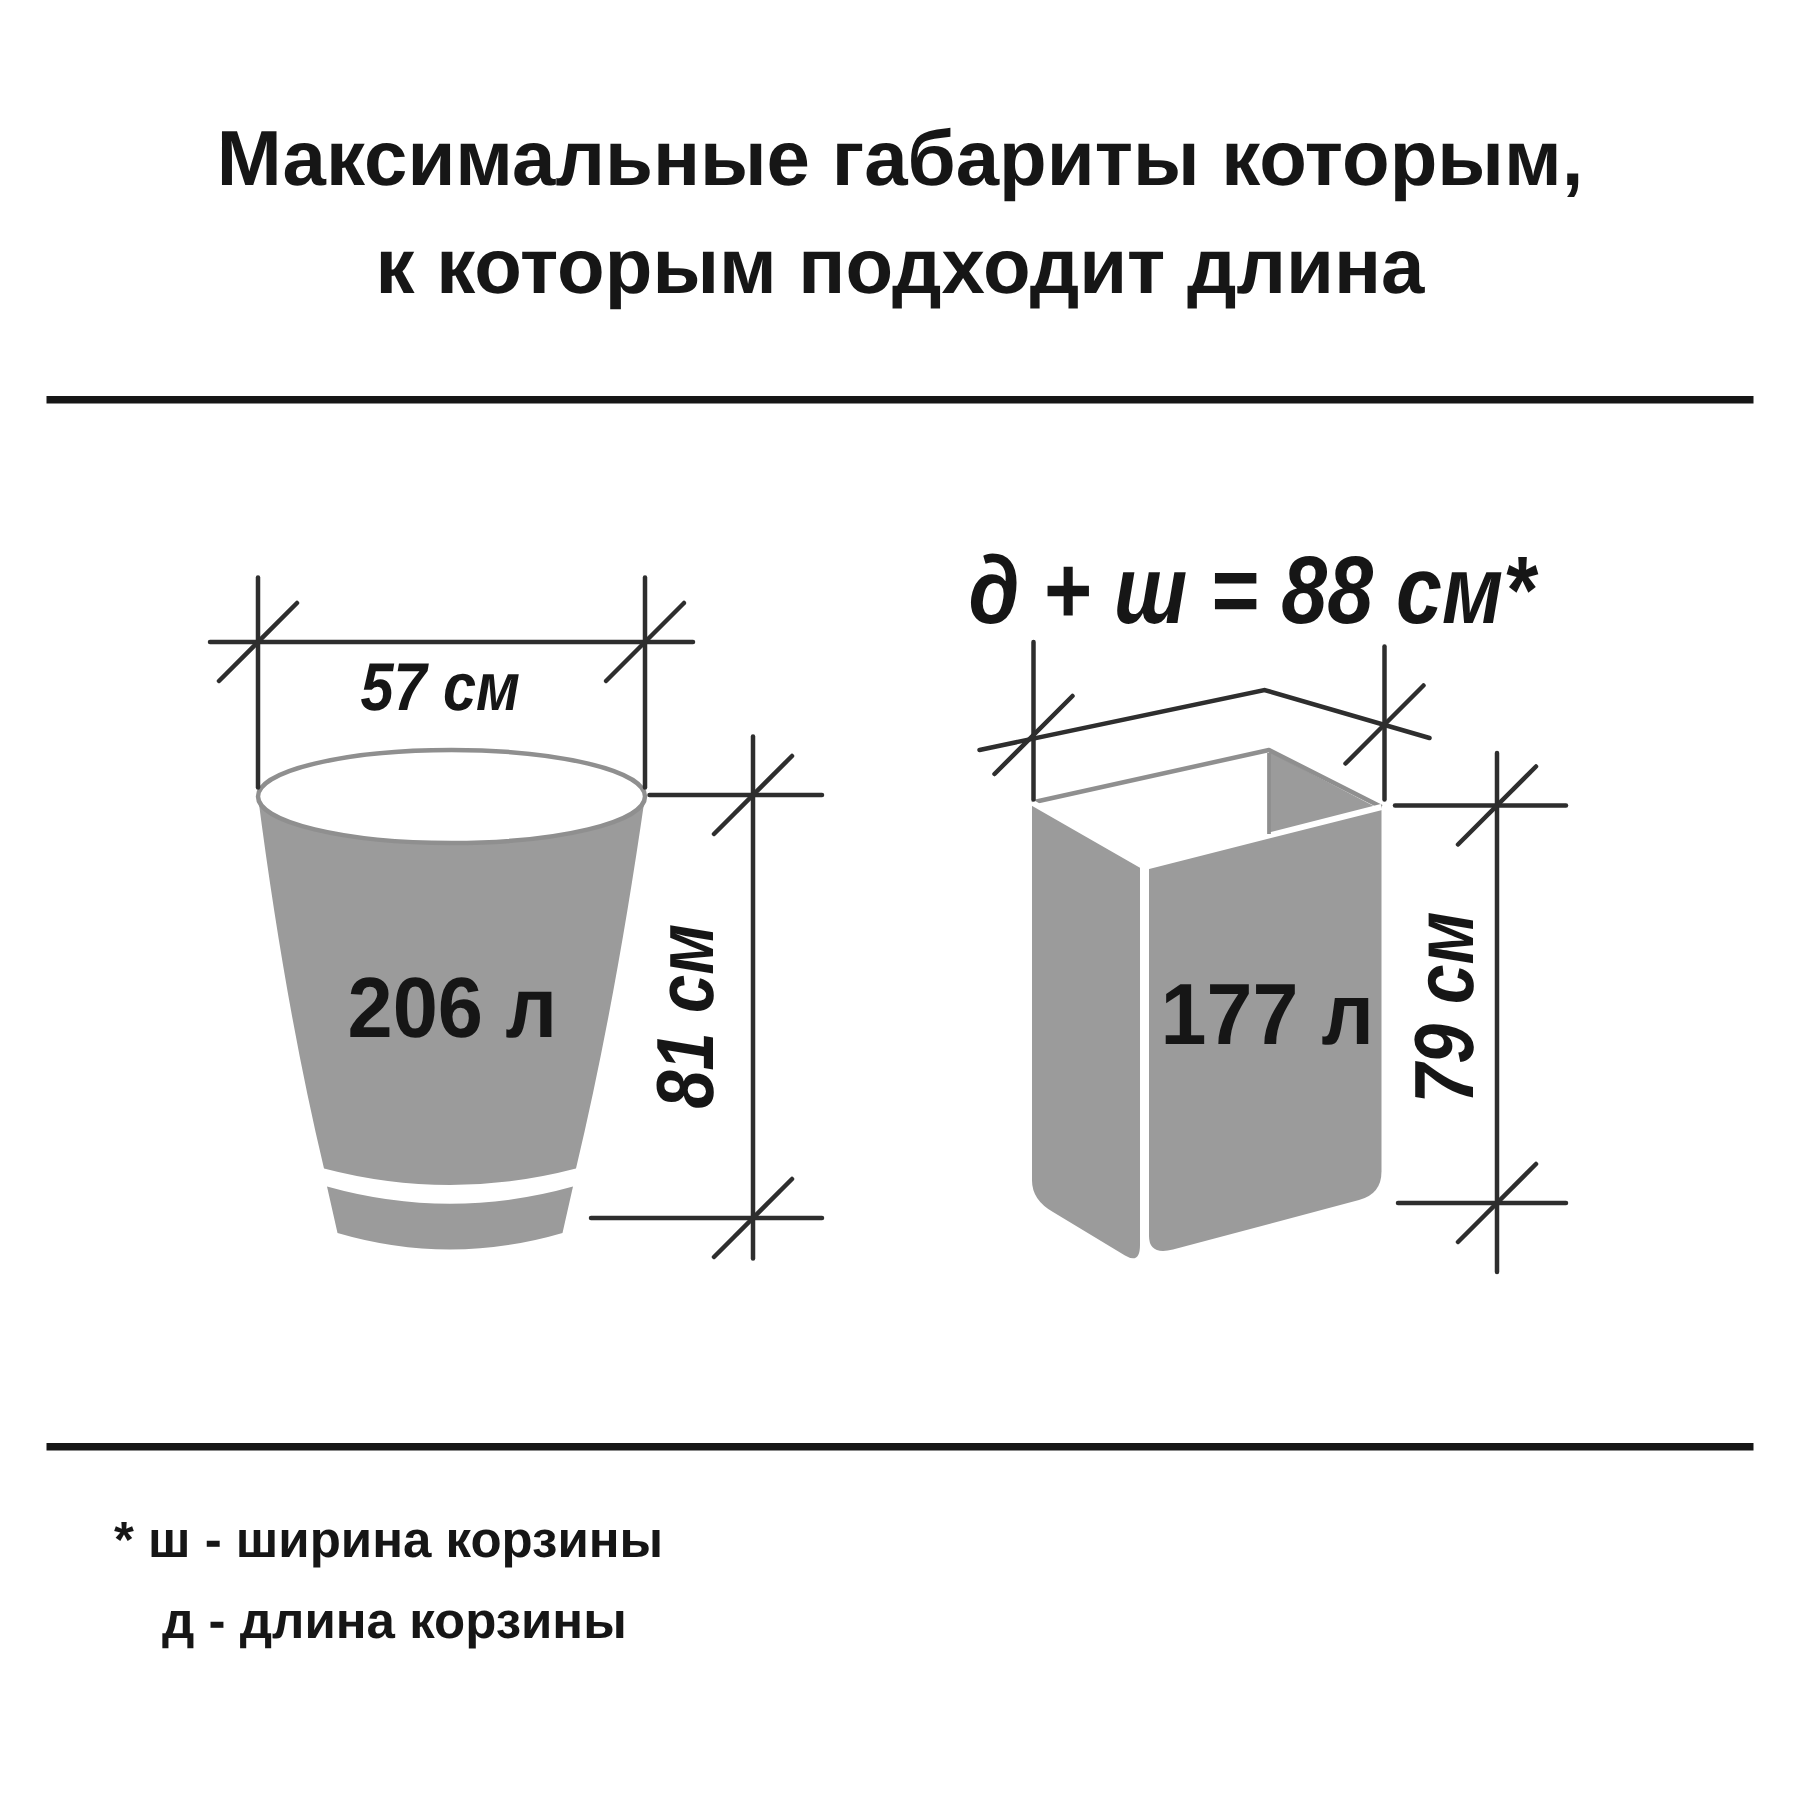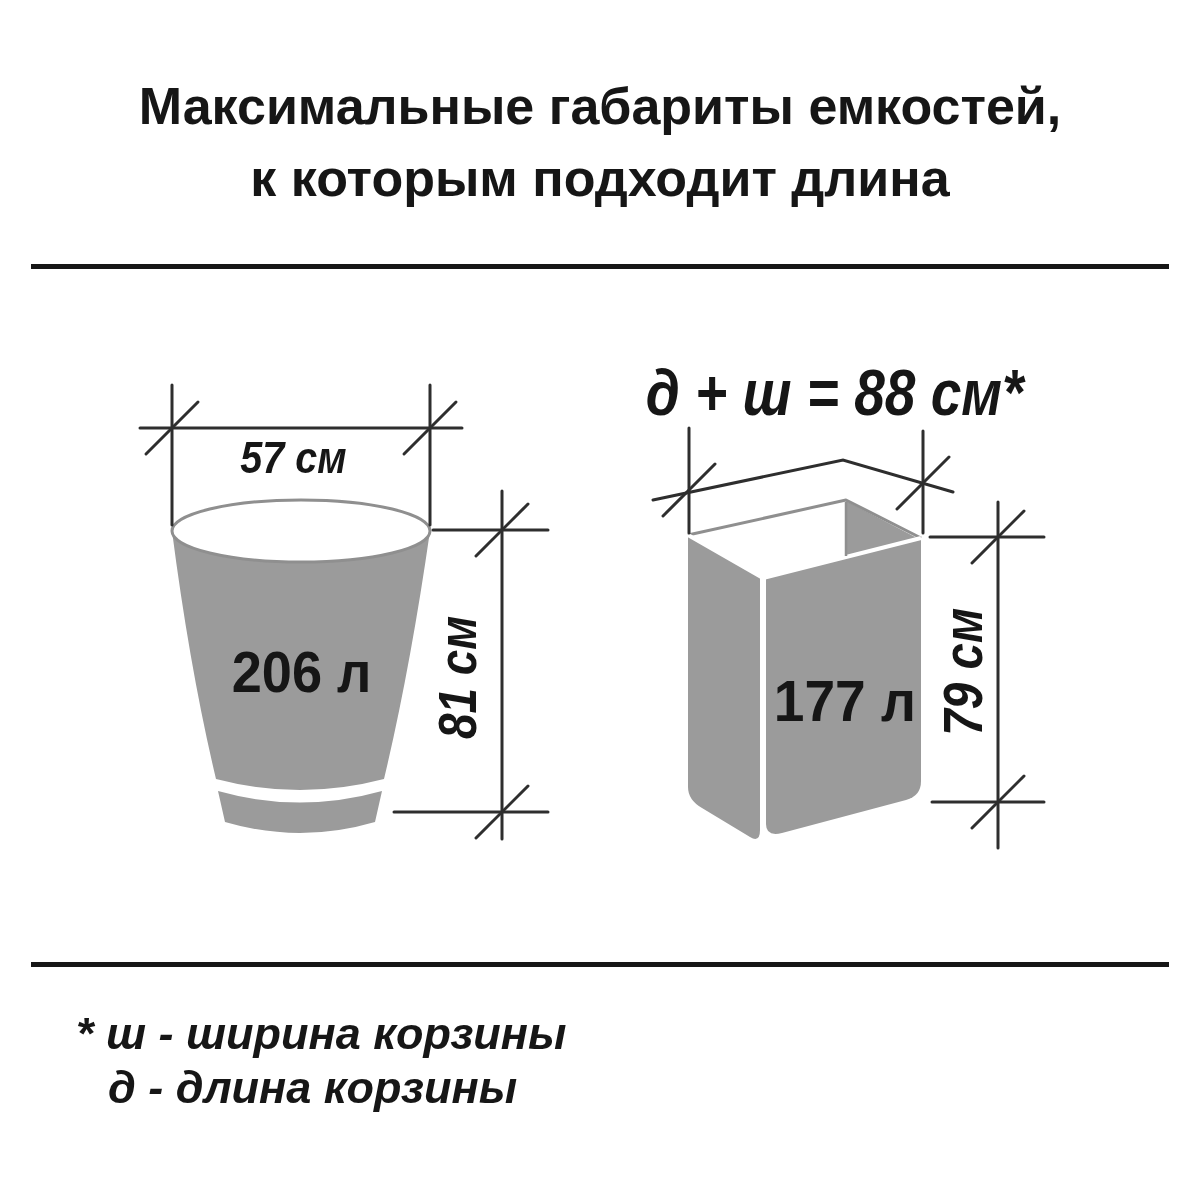--- a/index.html
+++ b/index.html
@@ -30,34 +30,34 @@
   .divider-bottom{top:962px;}
   .diagram-svg{position:absolute;left:0;top:0;}
   .dim-label{
     position:absolute;display:flex;align-items:center;justify-content:center;
     font-weight:bold;color:var(--text);white-space:nowrap;
   }
   .dim-label .sq{display:inline-block;transform:scaleX(var(--sx,1));}
   .it{font-style:italic;}
   .rot{transform:rotate(-90deg);}
   .footnote-line{
-    position:absolute;font-weight:bold;font-style:italic;font-size:45px;
+    position:absolute;font-weight:bold;font-size:34px;
     color:var(--text);white-space:nowrap;
   }
   .fill-gray{fill:var(--container-gray);}
   .stroke-outline{stroke:var(--outline-gray);}
   .dim{stroke:var(--dimension-line);stroke-width:3;fill:none;stroke-linecap:round;}
 </style>
 </head>
 <body>
 
 <div class="canvas">
 
   <div class="title">
-    <div>Максимальные габариты емкостей,</div>
+    <div>Максимальные габариты которым,</div>
     <div>к которым подходит длина</div>
   </div>
 
   <div class="divider divider-top"></div>
 
   <svg class="diagram-svg" width="1200" height="1200" viewBox="0 0 1200 1200">
 
     <g>
       <path class="fill-gray" d="M172,531 Q190,670 216,779 Q300,801 384,779 Q410,670 430,531
                A129,31 0 0 1 172,531 Z"></path>
@@ -117,21 +117,21 @@
   </div>
 
   <div class="dim-label it rot" style="left:357px;top:647px;width:200px;height:60px;font-size:54px;">
     <span class="sq" style="--sx:0.85;">81 см</span>
   </div>
 
   <div class="dim-label it" style="left:635px;top:362px;width:400px;height:62px;font-size:64px;">
     <span class="sq" style="--sx:0.86;">д + ш = 88 см*</span>
   </div>
 
-  <div class="dim-label" style="left:695px;top:640px;width:300px;height:72px;font-size:58px;margin-top:24px;">
+  <div class="dim-label" style="left:695px;top:640px;width:300px;height:72px;font-size:58px;">
     <span class="sq" style="--sx:0.95;">177 л</span>
   </div>
 
   <div class="dim-label it rot" style="left:862px;top:642px;width:200px;height:60px;font-size:56px;">
     <span class="sq" style="--sx:0.85;">79 см</span>
   </div>
 
   <div class="divider divider-bottom"></div>
 
   <div class="footnote-line" style="left:76px;top:1008px;">* ш - ширина корзины</div>

